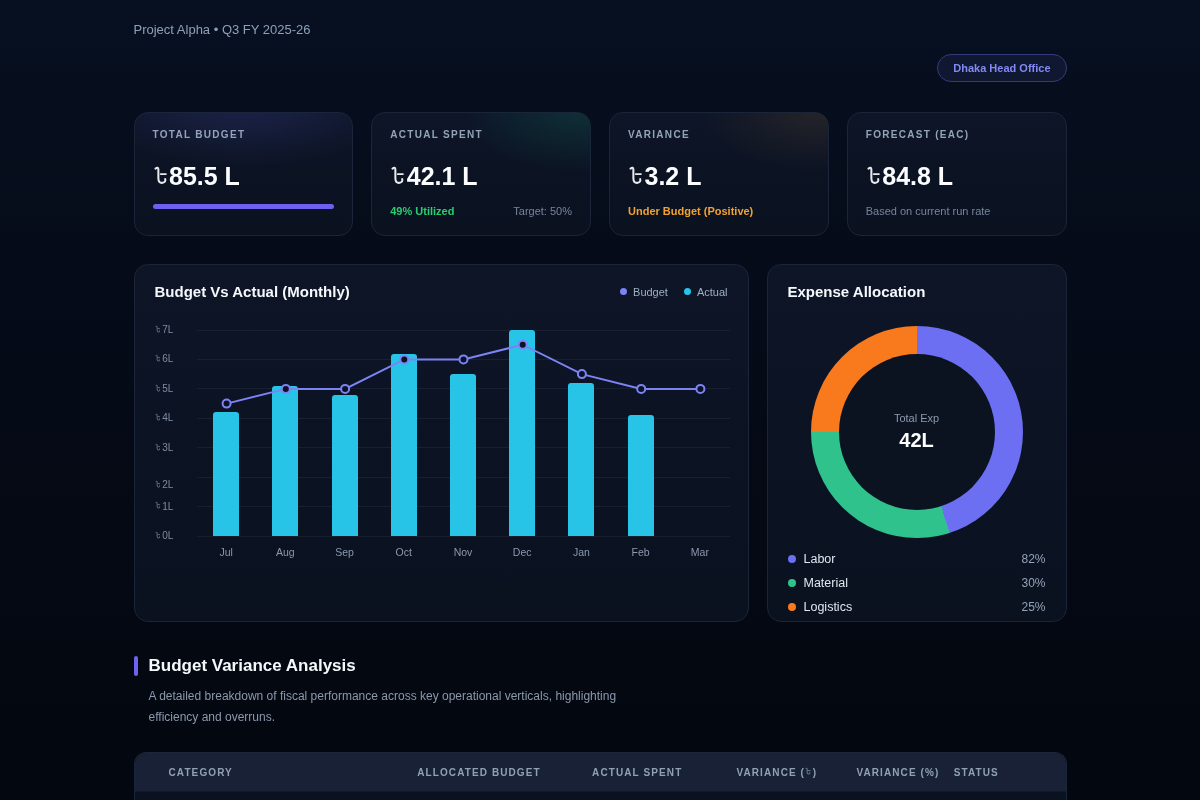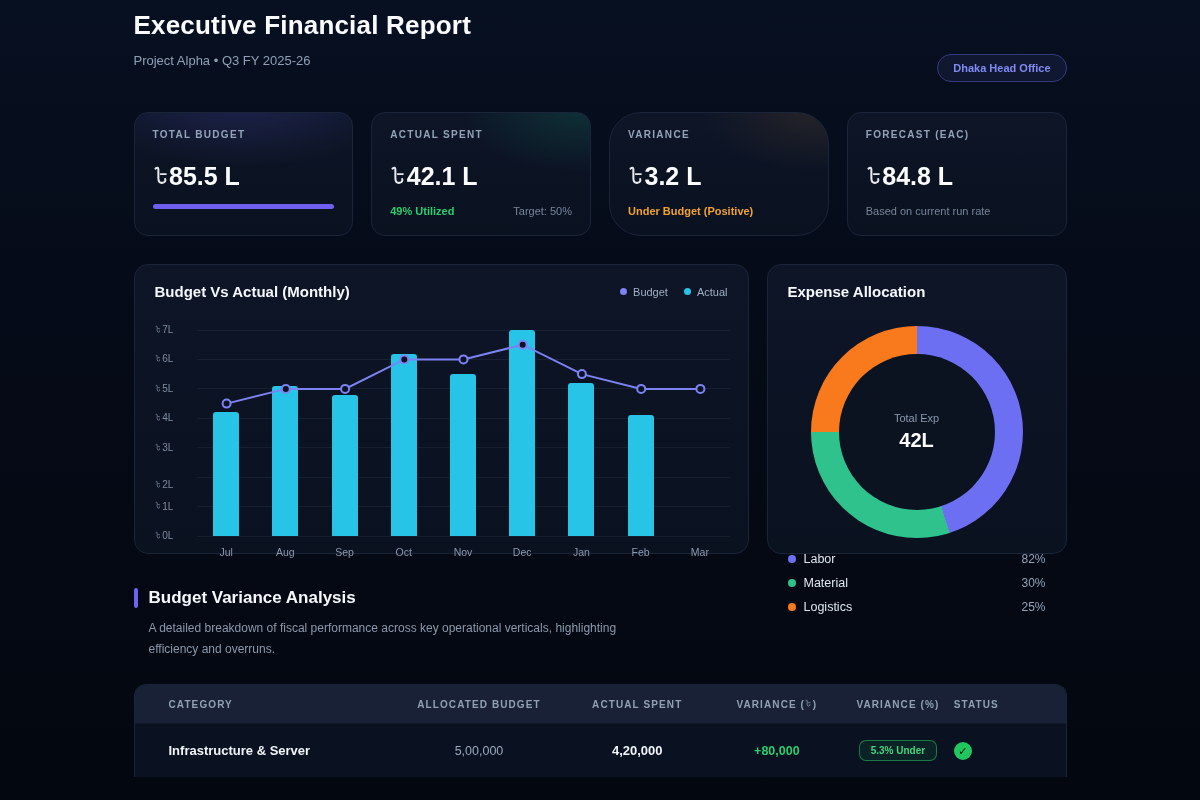--- a/index.html
+++ b/index.html
@@ -23,35 +23,35 @@
 
   
   .kpis { display:grid; grid-template-columns:repeat(4,1fr); gap:18px; margin-top:30px; }
   .card {
     position:relative; border-radius:14px; border:1px solid #1b2539;
     background:linear-gradient(180deg,#0d1527,#0a111f);
   }
   .kpi { height:124px; padding:16px 18px; overflow:hidden; }
   .kpi.glow-purple { background-image:radial-gradient(120% 90% at 50% -10%,rgba(104,99,240,.18),rgba(0,0,0,0) 60%),linear-gradient(180deg,#0d1527,#0a111f); }
   .kpi.glow-green  { background-image:radial-gradient(90% 80% at 95% 0%,rgba(24,180,130,.16),rgba(0,0,0,0) 60%),linear-gradient(180deg,#0d1527,#0a111f); }
-  .kpi.glow-amber  { background-image:radial-gradient(90% 80% at 95% 0%,rgba(240,160,60,.10),rgba(0,0,0,0) 60%),linear-gradient(180deg,#0d1527,#0a111f);border-radius:32px; }
+  .kpi.glow-amber  { background-image:radial-gradient(90% 80% at 95% 0%,rgba(240,160,60,.10),rgba(0,0,0,0) 60%),linear-gradient(180deg,#0d1527,#0a111f); }
   .kpi .lbl { font-size:10px; font-weight:700; letter-spacing:1.3px; color:#93a3b8; }
   .kpi .val { margin-top:22px; font-size:25px; font-weight:700; color:#fbfdff; }
   .kpi .foot { position:absolute; left:18px; right:18px; bottom:18px; display:flex; justify-content:space-between; font-size:11px; }
   .fg-green { color:#27cf70; font-weight:700; }
   .fg-amber { color:#f0a233; font-weight:700; }
   .fg-muted { color:#76859b; }
   .pbar { position:absolute; left:18px; right:18px; bottom:26px; height:5px; border-radius:3px; background:#6e5ff0; }
 
   
   .tk { width:.58em; height:.82em; display:inline-block; margin-right:2px; opacity:.92; }
 
   
   .charts { display:grid; grid-template-columns:615px 300px; gap:18px; margin-top:28px; }
-  .chart-card { height:290px; padding:18px 20px; }
+  .chart-card { height:358px; padding:18px 20px; }
   .chart-head { display:flex; justify-content:space-between; align-items:center; }
   .chart-title { font-size:15px; font-weight:700; color:#f5f8fc; }
   .legend { display:flex; gap:16px; }
   .legend-item { display:flex; align-items:center; gap:6px; font-size:11px; color:#9fb0c3; cursor:pointer; }
   .dot { width:7px; height:7px; border-radius:50%; }
 
   .plot { position:relative; margin:30px 0 0 42px; width:533px; height:206px; }
   .gridline { position:absolute; left:0; right:0; height:1px; background:rgba(148,163,184,.09); }
   .ytick { position:absolute; left:-42px; width:38px; font-size:10px; color:#7e8ca0; }
   .bars { position:absolute; inset:0; display:flex; align-items:flex-end; }
@@ -105,21 +105,20 @@
     align-items:center; justify-content:center;
   }
 </style>
 </head>
 <body>
 
 <div class="page">
 
   <div class="hdr">
     <div>
-      <h1>Executive Financial Report</h1>
       <div class="sub">Project Alpha • Q3 FY 2025-26</div>
     </div>
     <div class="badge">Dhaka Head Office</div>
   </div>
 
   <div class="kpis">
     <div class="card kpi glow-purple">
       <div class="lbl">TOTAL BUDGET</div>
       <div class="val"><svg class="tk" viewBox="0 0 10 14">
             <path d="M1.7 2.4 Q3.7 0.9 3.7 3.1 L3.7 9.1 Q3.7 12.7 6.7 12.2 Q9.0 11.8 8.4 9.6" fill="none" stroke="currentColor" stroke-width="1.4" stroke-linecap="round"></path>

